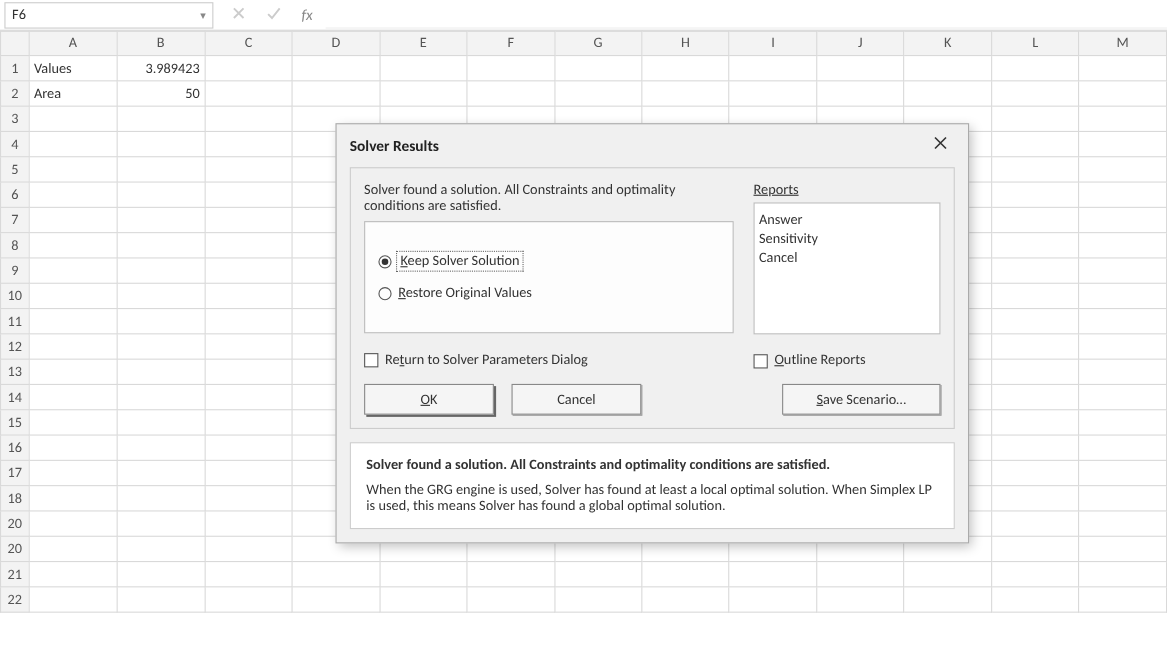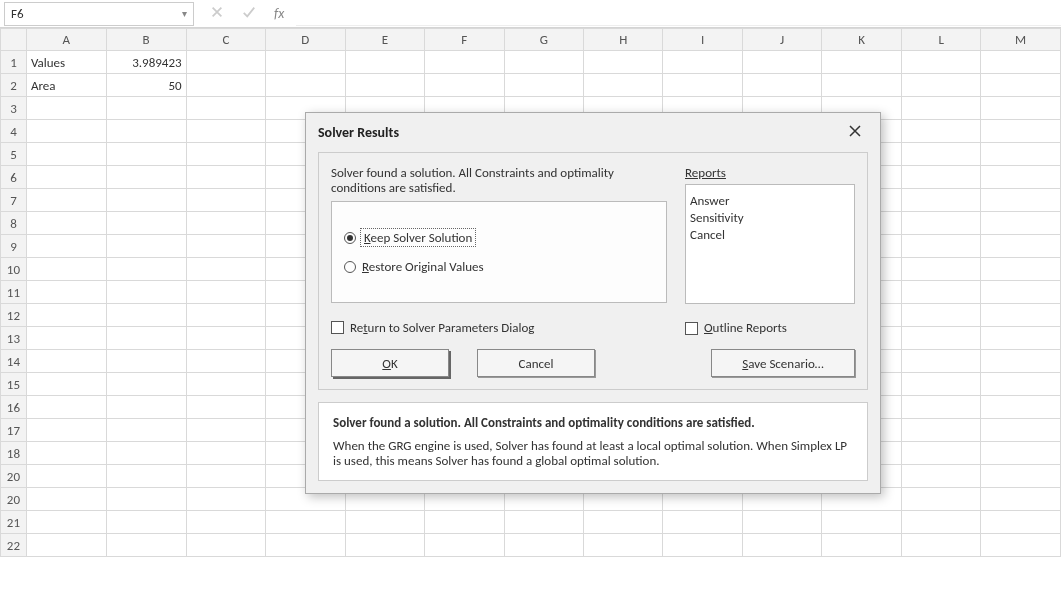--- a/index.html
+++ b/index.html
@@ -42,21 +42,21 @@
 
   .reports-col { width: 170px; }
   .reports-label { margin-bottom: 4px; text-decoration: underline; }
   .reports-list { border: 1px solid #bbb; background: #fff; height: 120px; padding: 6px 4px; }
   .reports-list div { margin: 2px 0; }
 
   .check-row { display: flex; align-items: center; margin-top: 16px; }
   .chk { width: 13px; height: 13px; border: 1px solid #555; margin-right: 6px; display: inline-block; background: #fff; }
   .check-row .outline { margin-left: auto; width: 170px; display: flex; align-items: flex-end; }
 
-  .btn-row { display: flex; gap: 28px; margin-top: 14px; }
+  .btn-row { display: flex; gap: 16px; margin-top: 14px; }
   .btn { width: 118px; height: 28px; border: 1px solid #888; background: #f5f5f5; display: flex; align-items: center; justify-content: center; cursor: pointer; box-shadow: 1px 1px 0 #999; }
   .btn.primary { box-shadow: 2px 2px 0 #666; }
   .spacer { flex: 1; }
 
   .info-box { border: 1px solid #ccc; margin: 0 12px 12px 12px; background: #fff; padding: 12px 14px; }
   .info-strong { font-weight: bold; margin-bottom: 8px; }
   .ul { text-decoration: underline; }
 
   svg.ico { width: 14px; height: 14px; }
 </style>

